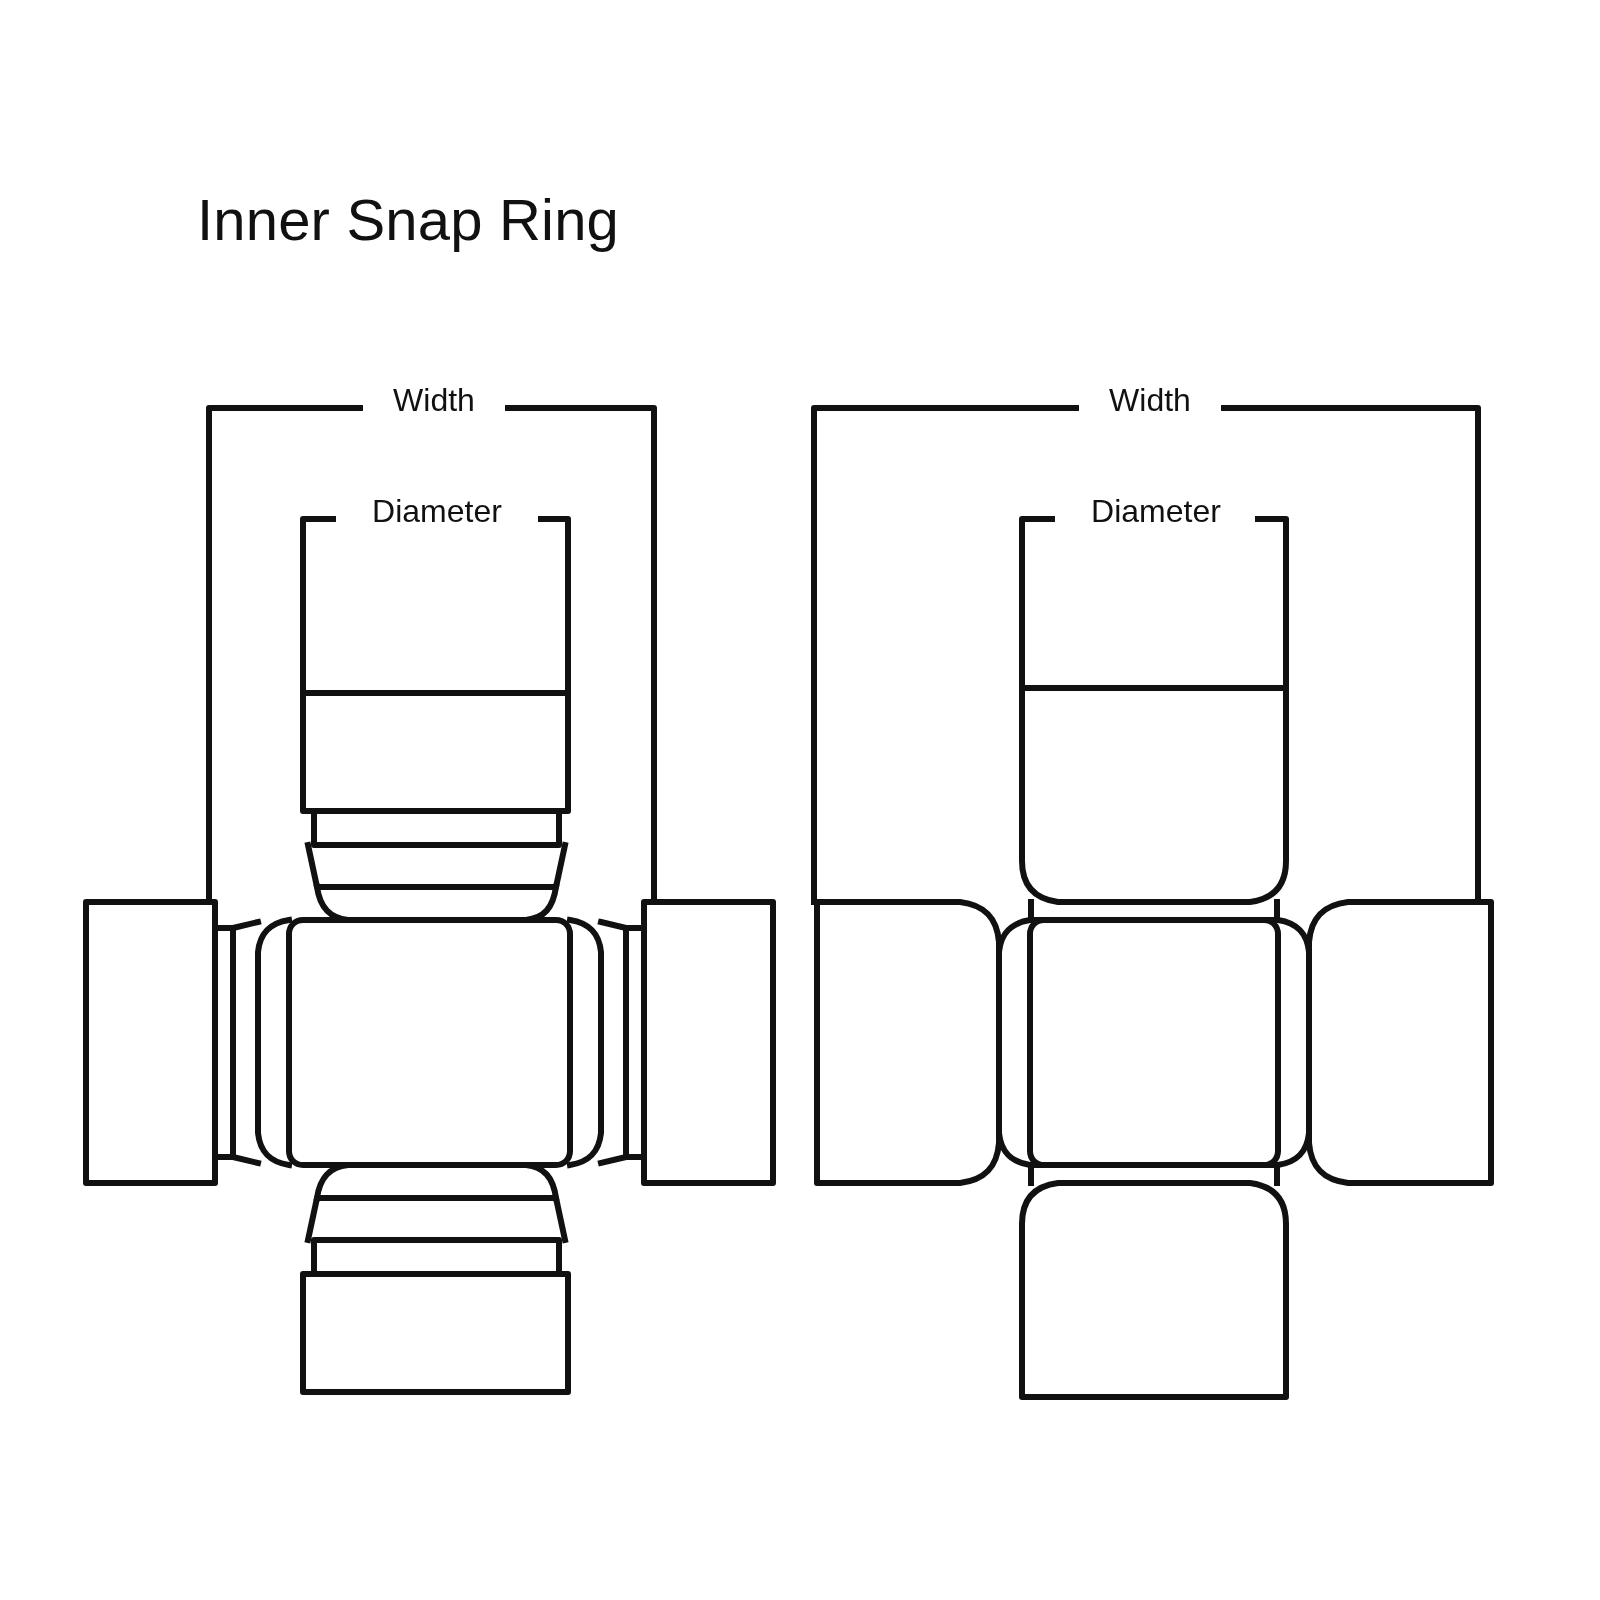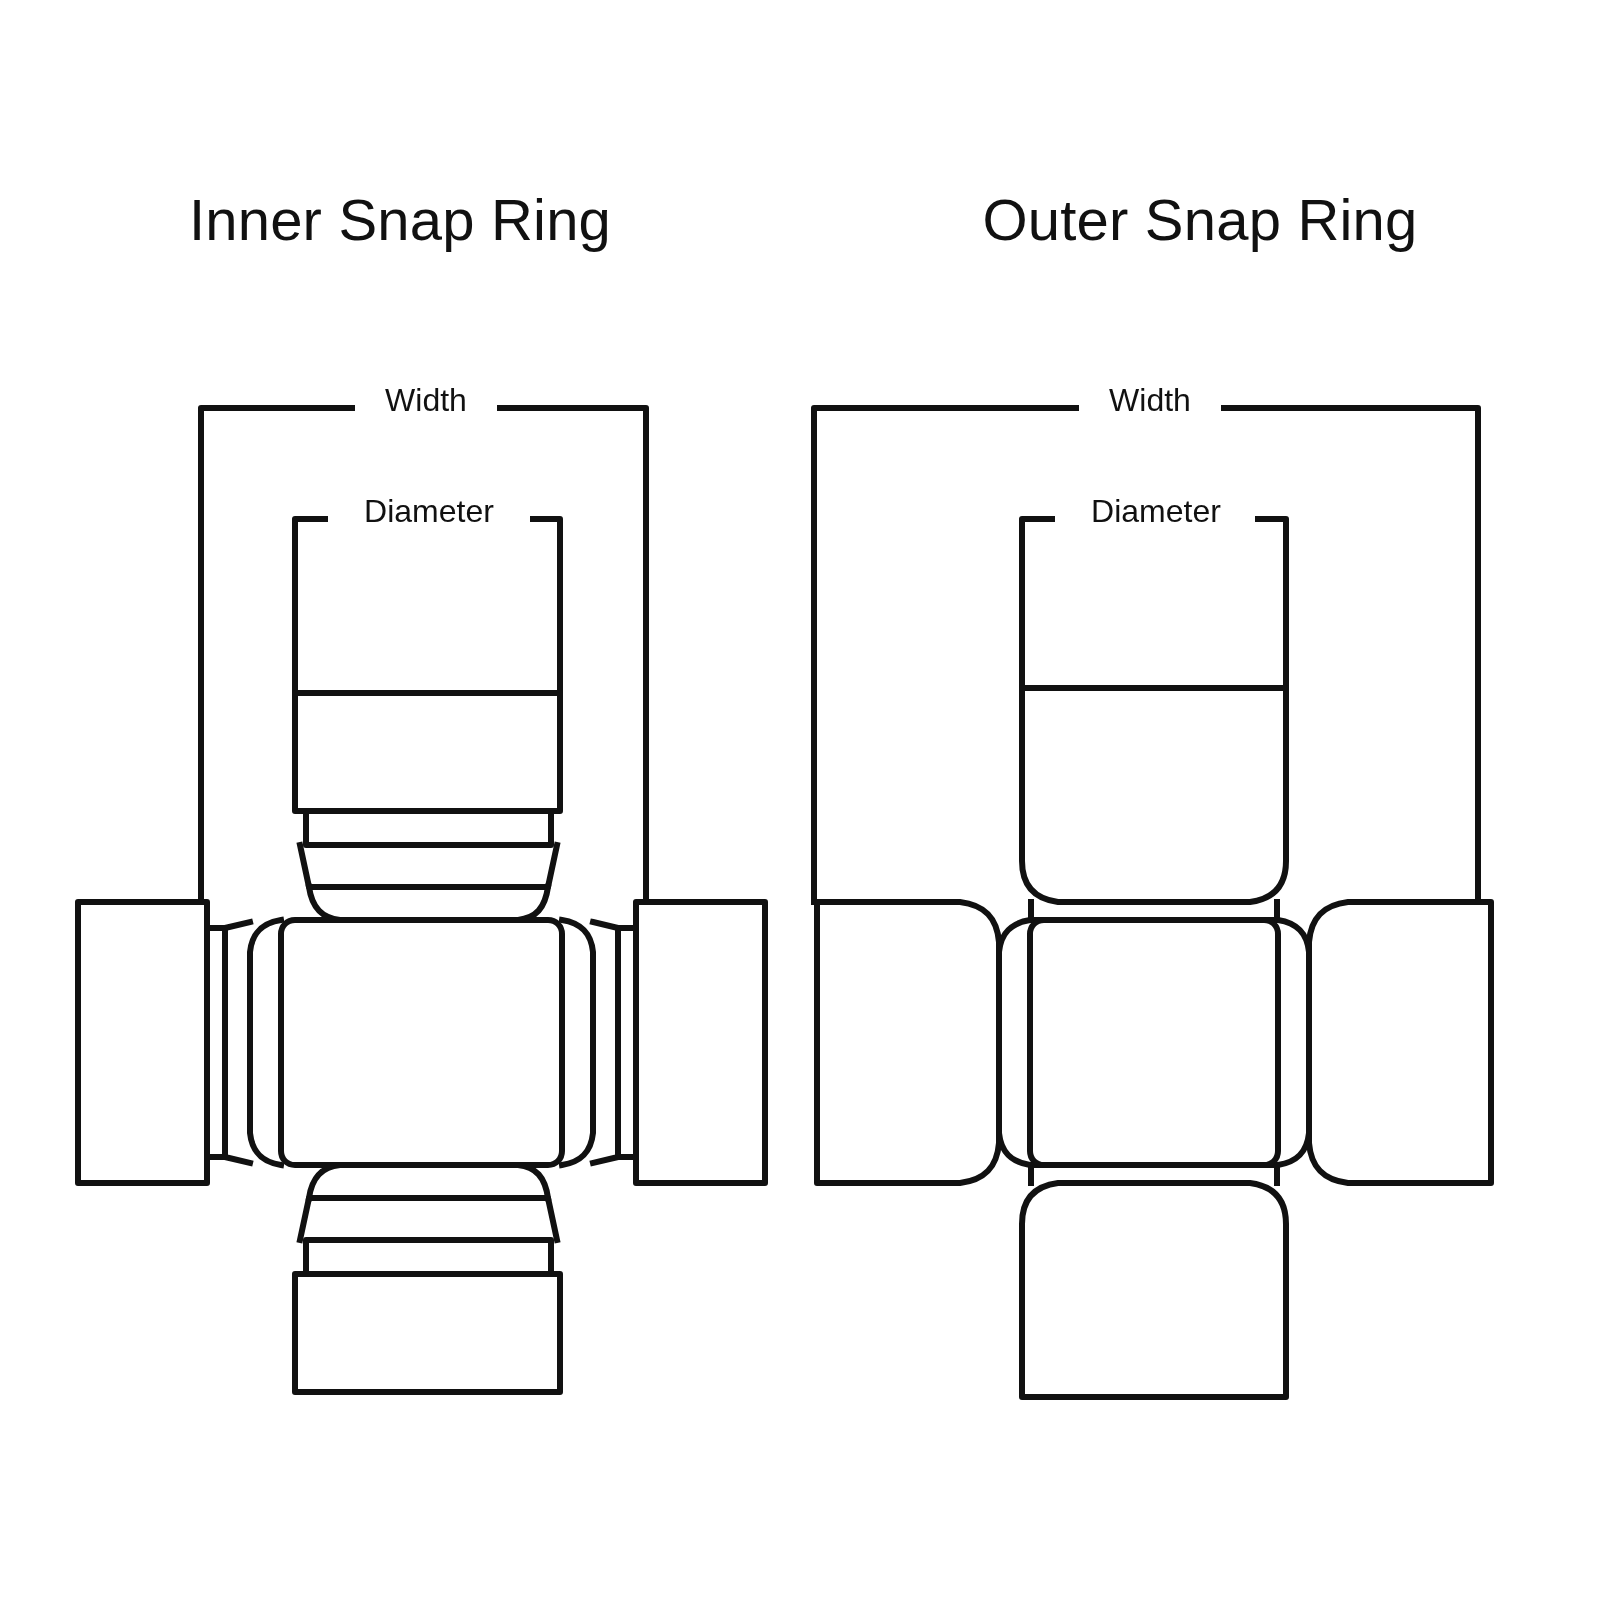--- a/index.html
+++ b/index.html
@@ -17,21 +17,21 @@
     position: relative;
     width: 1600px;
     height: 1600px;
     background: #ffffff;
   }
   .panel {
     position: absolute;
     top: 0;
     height: 1600px;
   }
-  #panel-inner { left: 0; width: 800px; padding-left: 24px; }
+  #panel-inner { left: 8px; width: 800px; padding-left: 24px; }
   #panel-outer { left: 800px; width: 800px; }
 
   .panel-title {
     position: absolute;
     top: 186px;
     left: 0;
     width: 800px;
     text-align: center;
     font-size: 58px;
     font-weight: 400;
@@ -129,21 +129,20 @@
       </g>
     </svg>
 
     <div class="dim-label" style="left:352px; top:382px; width:148px;">Width</div>
 
     <div class="dim-label" style="left:322px; top:493px; width:214px;">Diameter</div>
   </div>
 
   <div class="panel" id="panel-outer">
 
-    <div class="panel-title">Outer Snap Ring</div>
 
     <svg class="svg-layer" viewBox="0 0 800 1600">
       <g fill="none" stroke="#111111" stroke-width="6" stroke-linejoin="round" stroke-linecap="square">
 
         <g>
           <path d="M 14 902 L 14 408 L 276 408"></path>
           <path d="M 424 408 L 678 408 L 678 902"></path>
         </g>
 
         <g>

